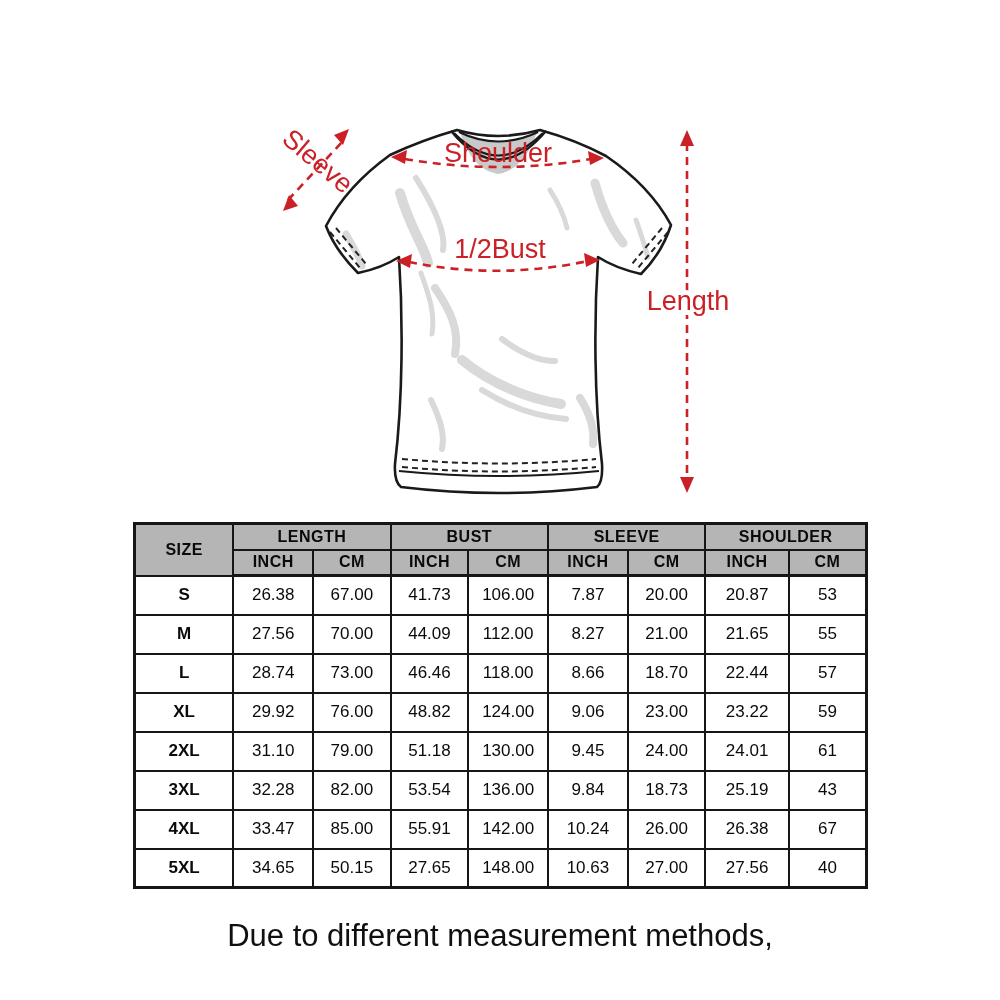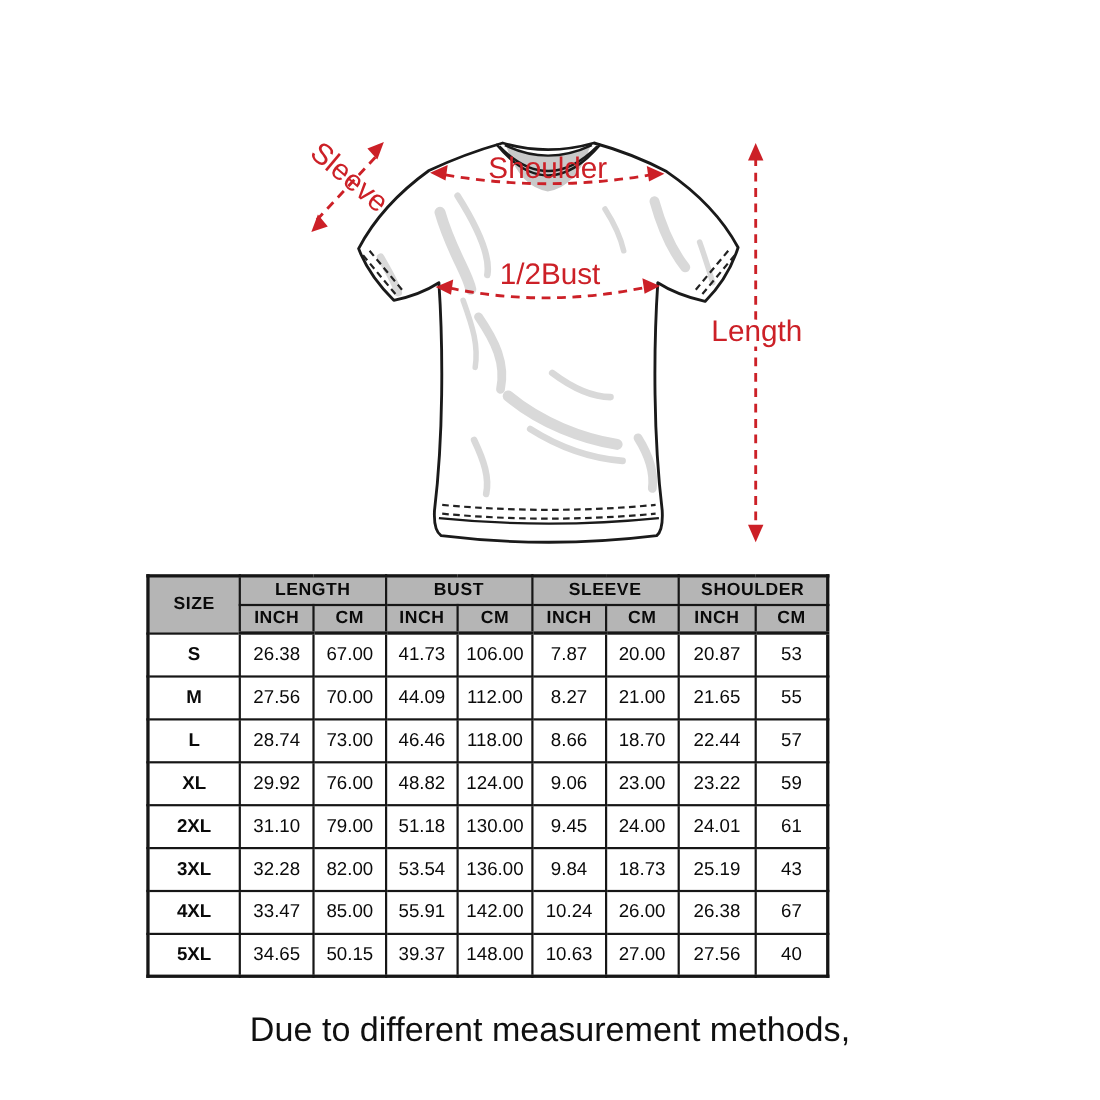--- a/index.html
+++ b/index.html
@@ -9,21 +9,21 @@
 
   .title {
     position:absolute; top:24px; left:0; width:100%;
     text-align:center; font-size:56px; font-weight:bold;
     color:#383838; letter-spacing:3px;
     -webkit-text-stroke:2.4px #383838;
   }
 
   .diagram { position:absolute; left:250px; top:98px; width:500px; height:420px; }
 
-  .tablewrap { position:absolute; left:133px; top:522px; width:621px; }
+  .tablewrap { position:absolute; left:133px; top:522px; width:735px; }
   table.size-table {
     width:100%; border-collapse:collapse; table-layout:fixed;
     border:3px solid #161616; color:#0a0a0a;
   }
   table.size-table th, table.size-table td {
     border:2px solid #161616; text-align:center; vertical-align:middle;
   }
   thead th { background:#b5b5b5; font-size:16px; font-weight:bold; height:26px; letter-spacing:0.5px; }
   thead tr.units th { height:26px; border-bottom:3px solid #161616; }
   tbody th { font-size:17px; font-weight:bold; height:39px; background:#fff; }
@@ -216,21 +216,21 @@
             <td>142.00</td>
             <td>10.24</td>
             <td>26.00</td>
             <td>26.38</td>
             <td>67</td>
           </tr>
           <tr>
             <th>5XL</th>
             <td>34.65</td>
             <td>50.15</td>
-            <td>39.37</td>
+            <td>27.65</td>
             <td>148.00</td>
             <td>10.63</td>
             <td>27.00</td>
             <td>27.56</td>
             <td>40</td>
           </tr>
         </tbody>
     </table>
   </div>
 

